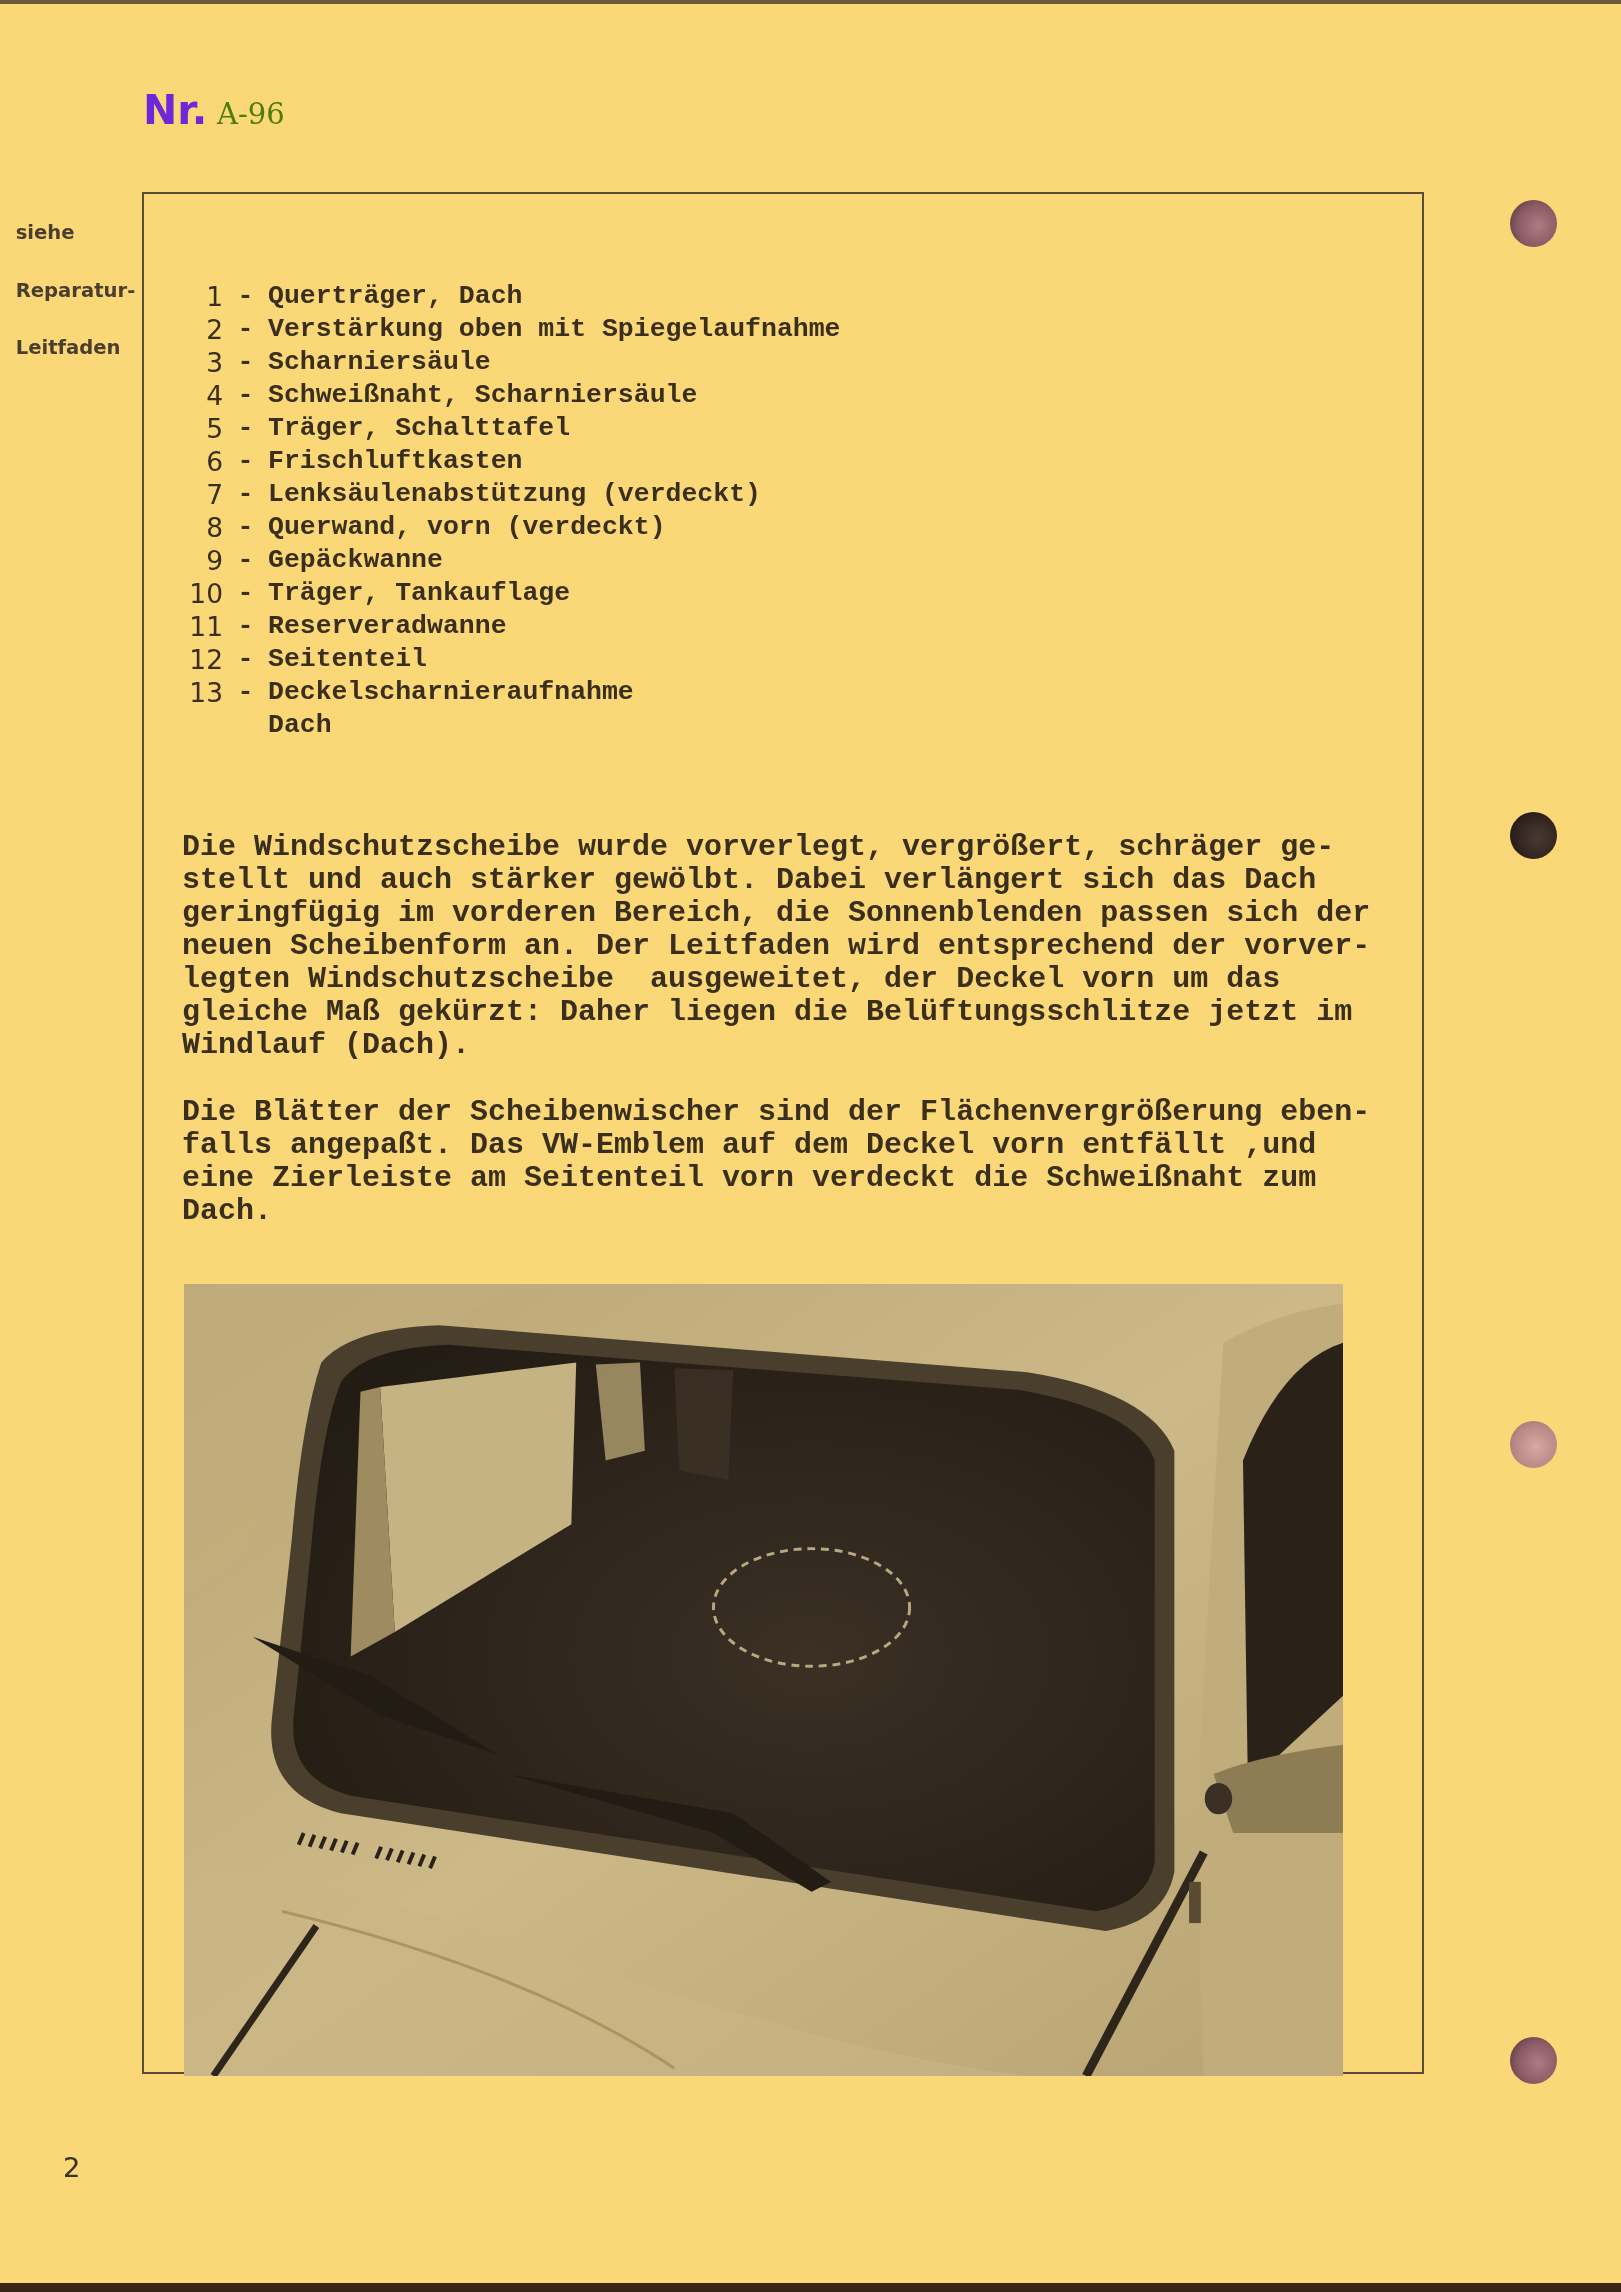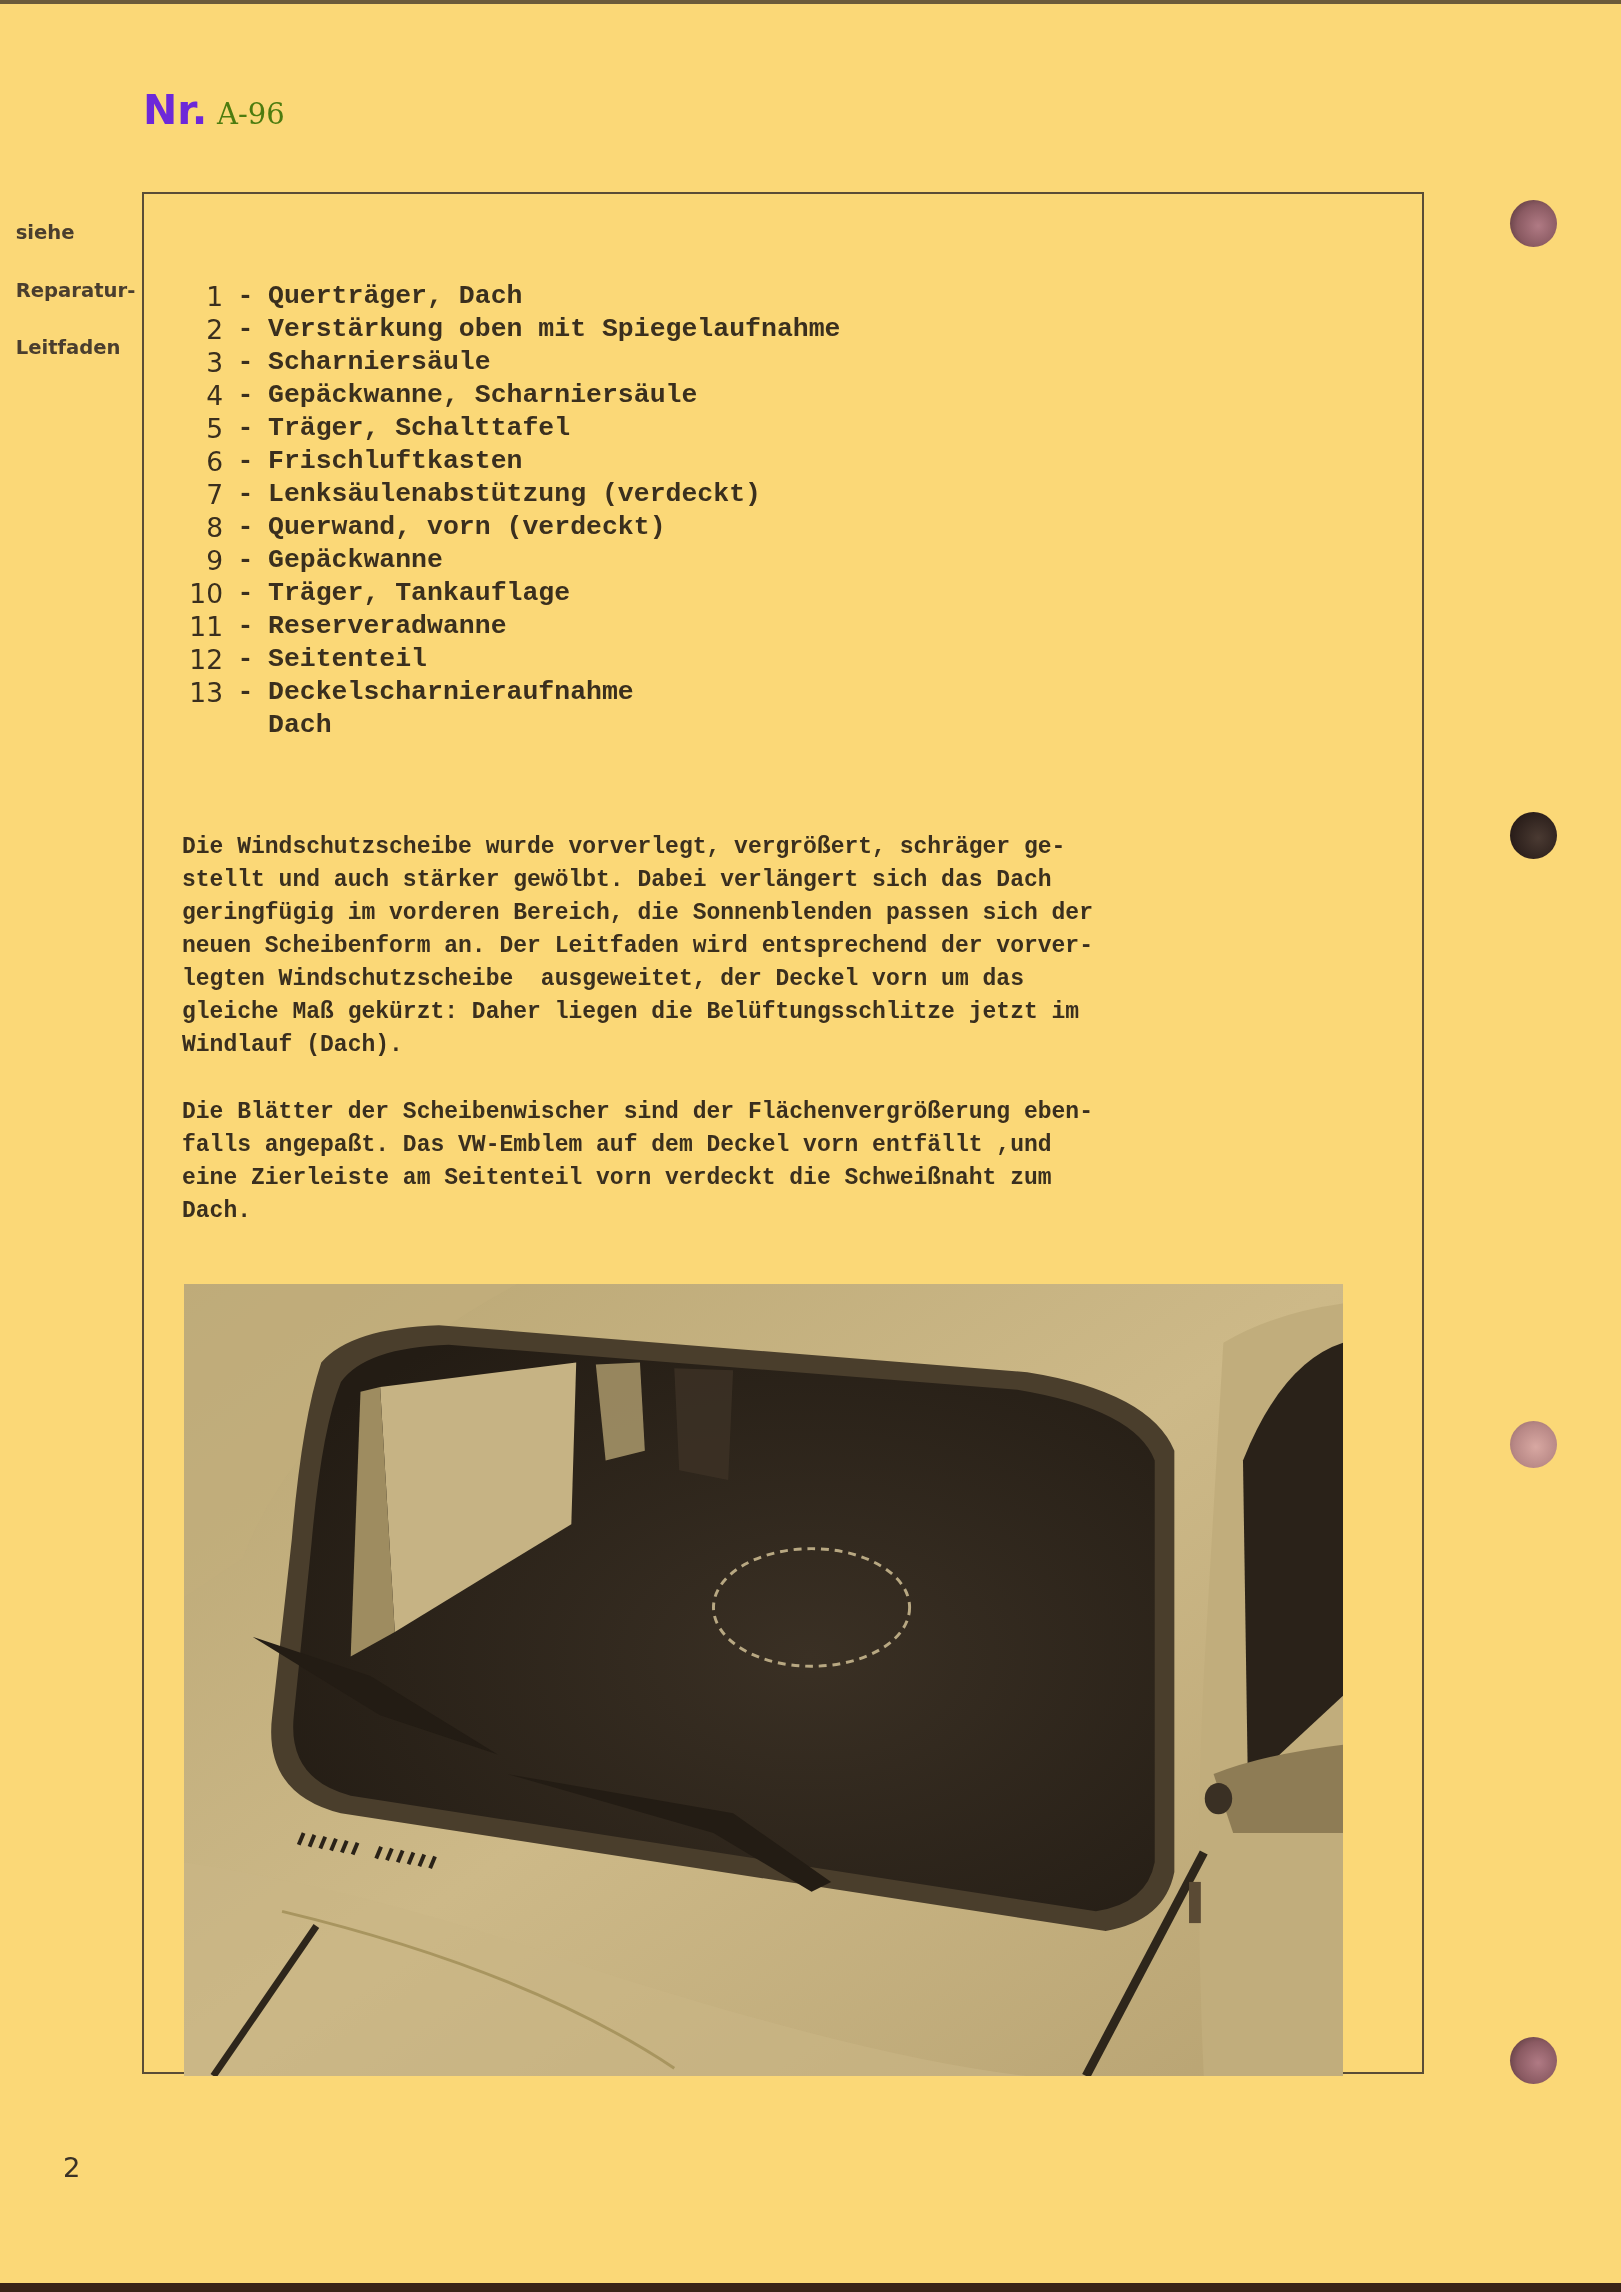--- a/index.html
+++ b/index.html
@@ -15,21 +15,21 @@
   .doc-number .nr { font-family: "DejaVu Sans", sans-serif; font-weight: bold; font-size: 41px; color: #6d28d9; }
   .doc-number .num { font-family: "DejaVu Serif", serif; font-size: 29px; color: #4d7c0f; }
   .side-note { position: absolute; left: 15.7px; top: 189px; font-family: "DejaVu Sans", sans-serif; font-weight: bold; font-size: 19.6px; line-height: 26.5px; color: #4a3e2e; }
   .side-note div { white-space: nowrap; margin-top: 31px; }
   .frame { position: absolute; left: 142px; top: 192px; width: 1282px; height: 1882px; border: 2px solid #5a4c36; box-sizing: border-box; }
   .parts-list { position: absolute; left: 176px; top: 280px; font-size: 26.5px; line-height: 33px; font-weight: bold; color: #3a2f1e; }
   .parts-list .row { display: flex; white-space: pre; }
   .parts-list .num { width: 47px; text-align: right; font-family: "DejaVu Sans", sans-serif; font-weight: normal; }
   .parts-list .dash { width: 45px; text-align: center; }
   .parts-list .sub { padding-left: 92px; }
-  .para { position: absolute; left: 182px; width: 1215px; font-size: 23px; line-height: 33px; font-weight: bold; color: #3a2f1e; }
+  .para { position: absolute; left: 182px; width: 1215px; font-size: 30px; line-height: 33px; font-weight: bold; color: #3a2f1e; }
   .para .line { white-space: pre; }
   .para1 { top: 831px; }
   .para2 { top: 1096px; }
   .photo { position: absolute; left: 184px; top: 1284px; width: 1159px; height: 792px; overflow: hidden; background: #c9b684; }
   .photo svg { width: 100%; height: 100%; display: block; }
   .page-number { position: absolute; left: 63px; top: 2152px; font-family: "DejaVu Sans", sans-serif; font-size: 27.4px; color: #3a3226; }
   .hole { position: absolute; width: 47px; height: 47px; border-radius: 50%; background: radial-gradient(circle at 60% 55%, #b07a84 0%, #8a5a62 55%, #4a2e30 100%); }
   .hole1 { left: 1510px; top: 200px; }
   .hole2 { left: 1510px; top: 812px; background: radial-gradient(circle at 60% 55%, #4a3a32 0%, #2a1e1a 70%, #1a1210 100%); }
   .hole3 { left: 1510px; top: 1421px; background: radial-gradient(circle at 55% 55%, #d8a8a2 0%, #b88886 60%, #8e6666 100%); }
@@ -50,21 +50,21 @@
   <div>Reparatur-</div>
   <div>Leitfaden</div>
 </div>
 
 <div class="frame"></div>
 
 <div class="parts-list">
   <div class="row"><span class="num">1</span><span class="dash">-</span><span>Querträger, Dach</span></div>
   <div class="row"><span class="num">2</span><span class="dash">-</span><span>Verstärkung oben mit Spiegelaufnahme</span></div>
   <div class="row"><span class="num">3</span><span class="dash">-</span><span>Scharniersäule</span></div>
-  <div class="row"><span class="num">4</span><span class="dash">-</span><span>Gepäckwanne, Scharniersäule</span></div>
+  <div class="row"><span class="num">4</span><span class="dash">-</span><span>Schweißnaht, Scharniersäule</span></div>
   <div class="row"><span class="num">5</span><span class="dash">-</span><span>Träger, Schalttafel</span></div>
   <div class="row"><span class="num">6</span><span class="dash">-</span><span>Frischluftkasten</span></div>
   <div class="row"><span class="num">7</span><span class="dash">-</span><span>Lenksäulenabstützung (verdeckt)</span></div>
   <div class="row"><span class="num">8</span><span class="dash">-</span><span>Querwand, vorn (verdeckt)</span></div>
   <div class="row"><span class="num">9</span><span class="dash">-</span><span>Gepäckwanne</span></div>
   <div class="row"><span class="num">10</span><span class="dash">-</span><span>Träger, Tankauflage</span></div>
   <div class="row"><span class="num">11</span><span class="dash">-</span><span>Reserveradwanne</span></div>
   <div class="row"><span class="num">12</span><span class="dash">-</span><span>Seitenteil</span></div>
   <div class="row"><span class="num">13</span><span class="dash">-</span><span>Deckelscharnieraufnahme</span></div>
   <div class="row sub">Dach</div>

